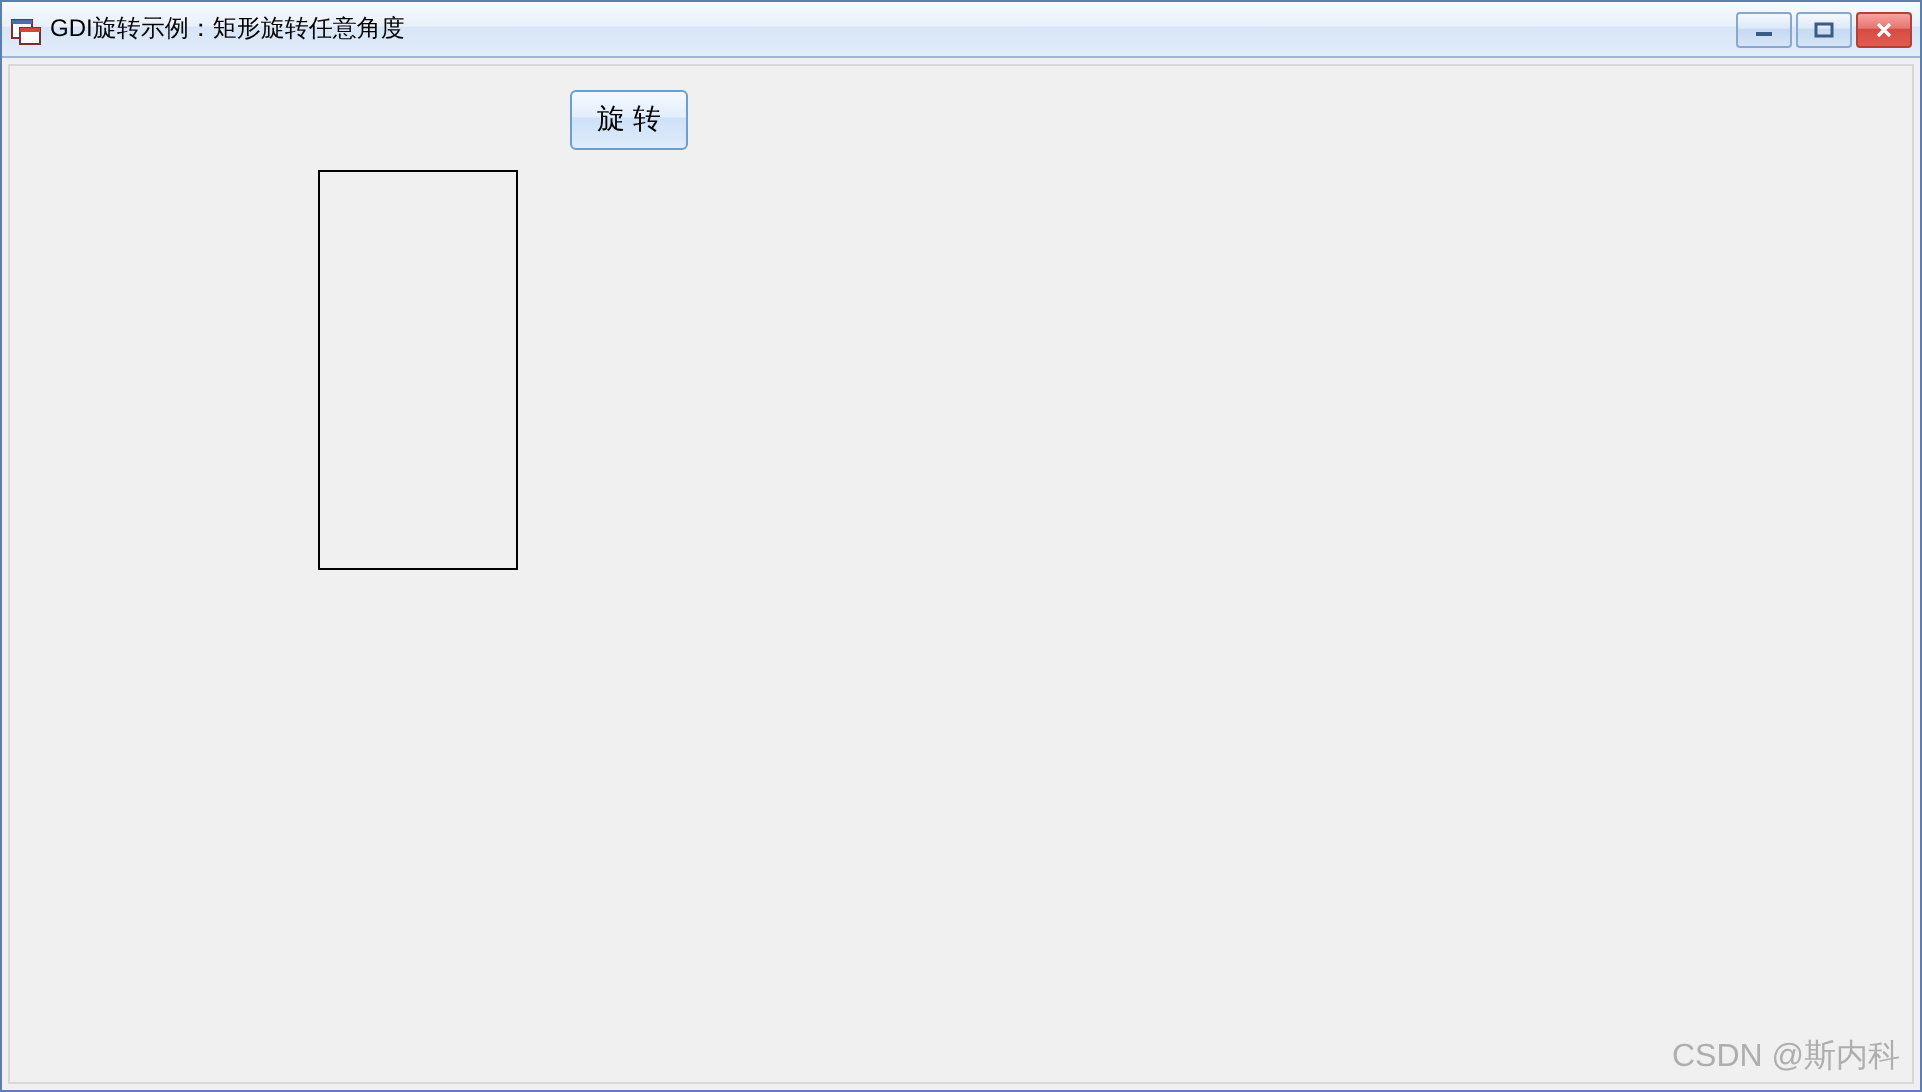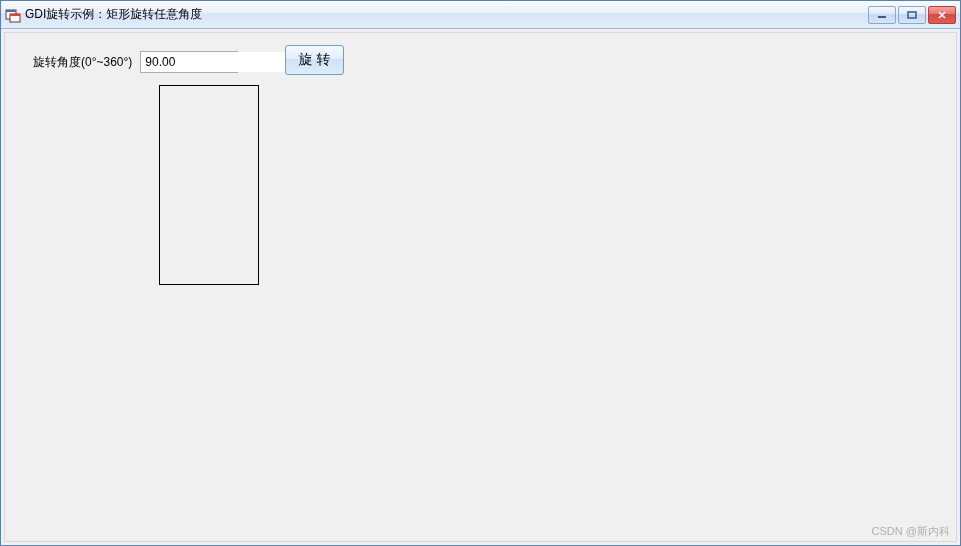--- a/index.html
+++ b/index.html
@@ -158,21 +158,21 @@
       top: 0px;
       width: 100px;
       height: 200px;
       border: 1px solid #000;
       background: transparent;
     }
     .watermark {
       position: absolute;
       right: 10px;
       bottom: 6px;
-      font-size: 11px;
+      font-size: 16px;
       color: rgba(120, 120, 120, 0.55);
       font-family: Arial, "Microsoft YaHei", sans-serif;
       pointer-events: none;
       margin-left: 19px;
     }
   </style>
 </head>
 <body>
 
 <div class="window">
@@ -199,38 +199,20 @@
       </div>
       <div class="ctrl-btn close">
         <svg width="10" height="8">
           <path d="M2 1 L8 7 M8 1 L2 7" stroke="#fff" stroke-width="1.6"></path>
         </svg>
       </div>
     </div>
   </div>
 
   <div class="client-area">
-    <div class="form-row">
-      <span class="label">旋转角度(0°~360°)</span>
-      <div class="numeric-updown">
-        <input class="numeric-input" type="text" value="90.00" style="">
-        <div class="spinner">
-          <button class="spin-btn">
-            <svg width="8" height="5">
-              <path d="M1 4 L4 1 L7 4" fill="none" stroke="#555" stroke-width="1"></path>
-            </svg>
-          </button>
-          <button class="spin-btn">
-            <svg width="8" height="5">
-              <path d="M1 1 L4 4 L7 1" fill="none" stroke="#555" stroke-width="1"></path>
-            </svg>
-          </button>
-        </div>
-      </div>
-    </div>
 
     <button class="rotate-btn">旋转</button>
 
     <div class="canvas-area">
       <div class="rectangle"></div>
     </div>
   </div>
 
   <div class="watermark">CSDN @斯内科</div>
 </div>

